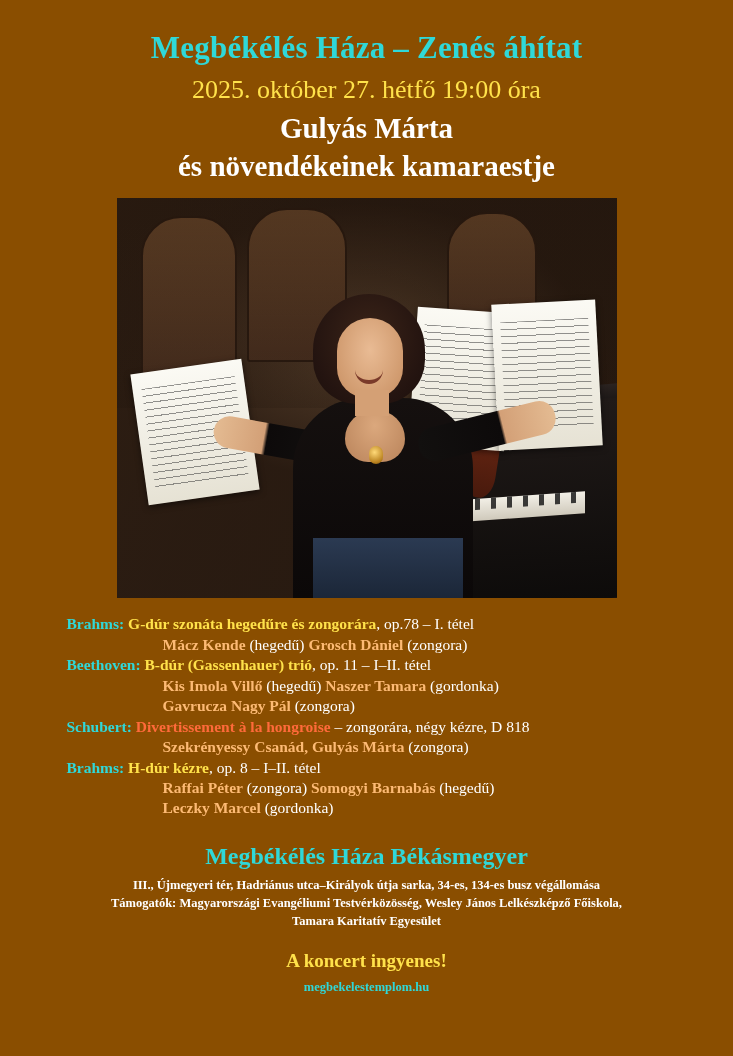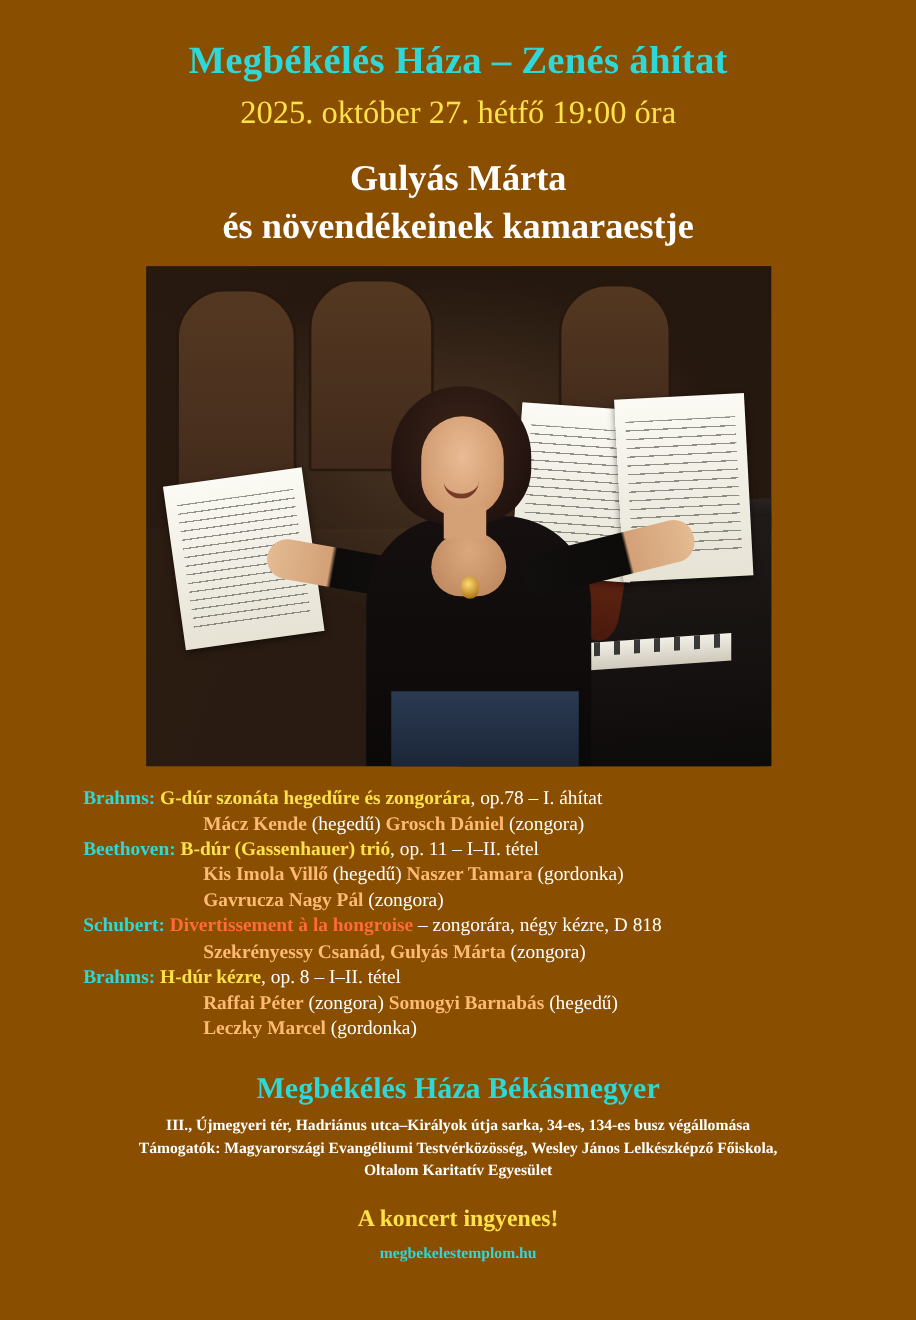--- a/index.html
+++ b/index.html
@@ -40,21 +40,21 @@
     text-align: center;
     line-height: 1.2;
     margin-top: 8px;
   }
   .title-perf {
     font-size: 29px;
     font-weight: bold;
     color: #ffffff;
     text-align: center;
     line-height: 1.25;
-    margin-top: 20px;
+    margin-top: 5px;
   }
   .photo-wrap {
     margin-top: 14px;
     width: 500px;
     height: 400px;
     position: relative;
     overflow: hidden;
     background: #3a2617;
   }
   .photo-bg {
@@ -266,21 +266,21 @@
     <div class="person-hair"></div>
     <div class="person-face"></div>
     <div class="person-smile"></div>
     <div class="person-neck"></div>
   </div>
 
   <div class="program">
 
     <div class="prog-line">
       <span class="composer">Brahms:</span>
-      <span class="work">G-dúr szonáta hegedűre és zongorára</span><span class="detail">, op.78 – I. áhítat</span>
+      <span class="work">G-dúr szonáta hegedűre és zongorára</span><span class="detail">, op.78 – I. tétel</span>
     </div>
     <div class="prog-line indent">
       <span class="perf-name">Mácz Kende</span>
       <span class="perf-instr">(hegedű)</span>
       <span class="perf-name">Grosch Dániel</span>
       <span class="perf-instr">(zongora)</span>
     </div>
 
     <div class="prog-line">
       <span class="composer">Beethoven:</span>
@@ -320,19 +320,19 @@
       <span class="perf-name">Leczky Marcel</span>
       <span class="perf-instr">(gordonka)</span>
     </div>
 
   </div>
 
   <div class="venue">Megbékélés Háza Békásmegyer</div>
   <div class="addr">
     <div>III., Újmegyeri tér, Hadriánus utca–Királyok útja sarka, 34-es, 134-es busz végállomása</div>
     <div>Támogatók: Magyarországi Evangéliumi Testvérközösség, Wesley János Lelkészképző Főiskola,</div>
-    <div>Oltalom Karitatív Egyesület</div>
+    <div>Tamara Karitatív Egyesület</div>
   </div>
 
   <div class="free">A koncert ingyenes!</div>
   <div class="web">megbekelestemplom.hu</div>
 
 </div>
 
 </body></html>

